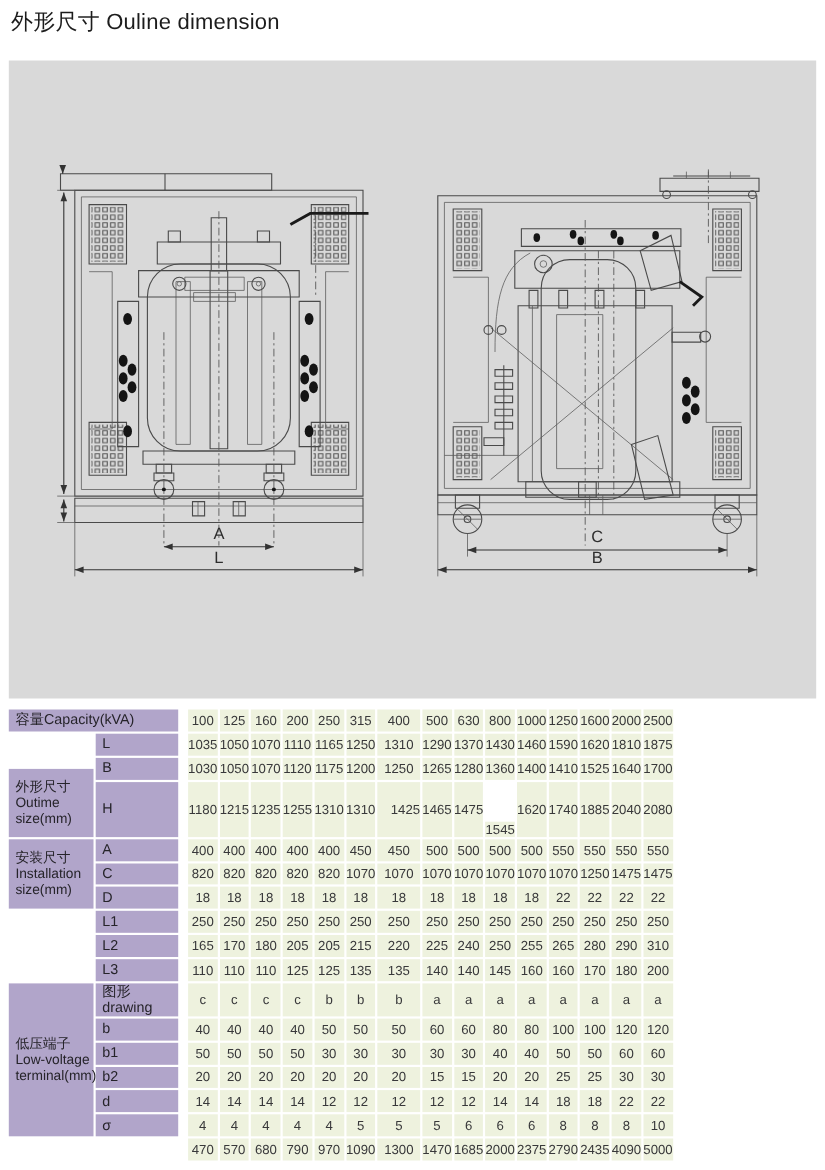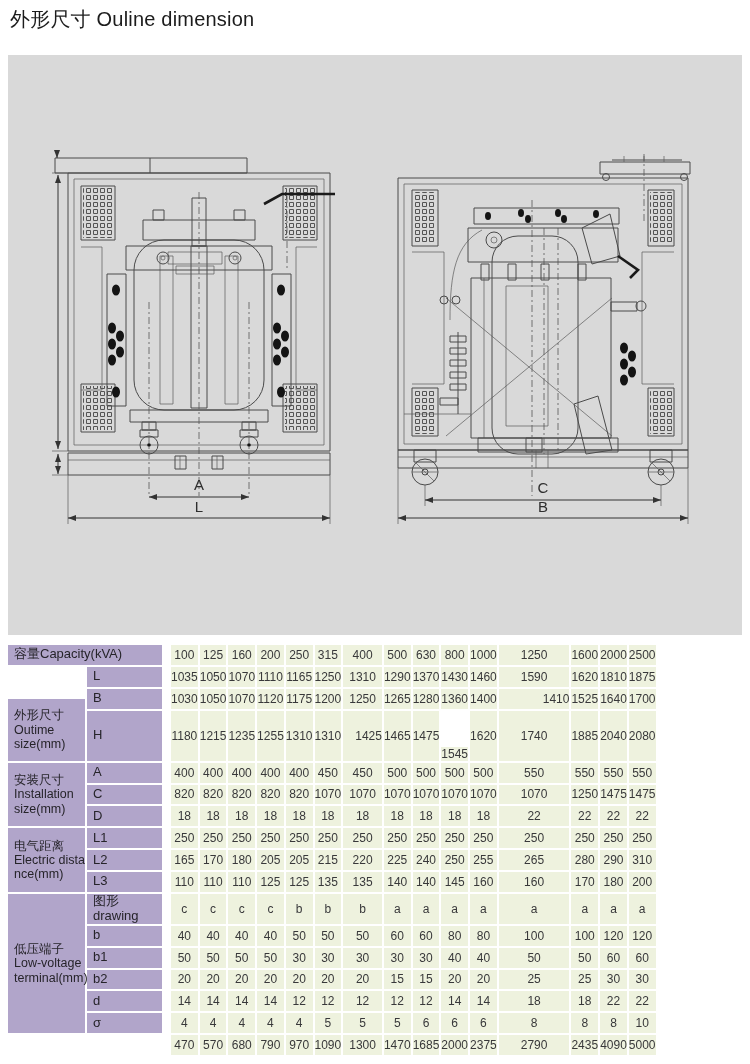--- a/index.html
+++ b/index.html
@@ -294,21 +294,21 @@
       <div class="c-val" style="grid-area: 3 / 5 / 4 / 6;">1050</div>
       <div class="c-val" style="grid-area: 3 / 6 / 4 / 7;">1070</div>
       <div class="c-val" style="grid-area: 3 / 7 / 4 / 8;">1120</div>
       <div class="c-val" style="grid-area: 3 / 8 / 4 / 9;">1175</div>
       <div class="c-val" style="grid-area: 3 / 9 / 4 / 10;">1200</div>
       <div class="c-val" style="grid-area: 3 / 10 / 4 / 11;">1250</div>
       <div class="c-val" style="grid-area: 3 / 11 / 4 / 12;">1265</div>
       <div class="c-val" style="grid-area: 3 / 12 / 4 / 13;">1280</div>
       <div class="c-val" style="grid-area: 3 / 13 / 4 / 14;">1360</div>
       <div class="c-val" style="grid-area: 3 / 14 / 4 / 15;">1400</div>
-      <div class="c-val" style="grid-area: 3 / 15 / 4 / 16; padding-left: 44px;">1410</div>
+      <div class="c-val" style="grid-area: 3 / 15 / 4 / 16;">1410</div>
       <div class="c-val" style="grid-area: 3 / 16 / 4 / 17;">1525</div>
       <div class="c-val" style="grid-area: 3 / 17 / 4 / 18;">1640</div>
       <div class="c-val" style="grid-area: 3 / 18 / 4 / 19;">1700</div>
       <div class="c-lbl c-sub" style="grid-area: 4 / 2 / 5 / 3;">H</div>
       <div class="c-val" style="grid-area: 4 / 4 / 5 / 5;">1180</div>
       <div class="c-val" style="grid-area: 4 / 5 / 5 / 6;">1215</div>
       <div class="c-val" style="grid-area: 4 / 6 / 5 / 7;">1235</div>
       <div class="c-val" style="grid-area: 4 / 7 / 5 / 8;">1255</div>
       <div class="c-val" style="grid-area: 4 / 8 / 5 / 9;">1310</div>
       <div class="c-val" style="grid-area: 4 / 9 / 5 / 10;">1310</div>
@@ -365,23 +365,20 @@
       <div class="c-val" style="grid-area: 7 / 9 / 8 / 10;">18</div>
       <div class="c-val" style="grid-area: 7 / 10 / 8 / 11;">18</div>
       <div class="c-val" style="grid-area: 7 / 11 / 8 / 12;">18</div>
       <div class="c-val" style="grid-area: 7 / 12 / 8 / 13;">18</div>
       <div class="c-val" style="grid-area: 7 / 13 / 8 / 14;">18</div>
       <div class="c-val" style="grid-area: 7 / 14 / 8 / 15;">18</div>
       <div class="c-val" style="grid-area: 7 / 15 / 8 / 16;">22</div>
       <div class="c-val" style="grid-area: 7 / 16 / 8 / 17;">22</div>
       <div class="c-val" style="grid-area: 7 / 17 / 8 / 18;">22</div>
       <div class="c-val" style="grid-area: 7 / 18 / 8 / 19;">22</div>
-      <div class="c-lbl" style="grid-area: 8 / 1 / 11 / 2;">电气距离
-Electric dista
-nce(mm)</div>
       <div class="c-lbl c-sub" style="grid-area: 8 / 2 / 9 / 3;">L1</div>
       <div class="c-val" style="grid-area: 8 / 4 / 9 / 5;">250</div>
       <div class="c-val" style="grid-area: 8 / 5 / 9 / 6;">250</div>
       <div class="c-val" style="grid-area: 8 / 6 / 9 / 7;">250</div>
       <div class="c-val" style="grid-area: 8 / 7 / 9 / 8;">250</div>
       <div class="c-val" style="grid-area: 8 / 8 / 9 / 9;">250</div>
       <div class="c-val" style="grid-area: 8 / 9 / 9 / 10;">250</div>
       <div class="c-val" style="grid-area: 8 / 10 / 9 / 11;">250</div>
       <div class="c-val" style="grid-area: 8 / 11 / 9 / 12;">250</div>
       <div class="c-val" style="grid-area: 8 / 12 / 9 / 13;">250</div>

